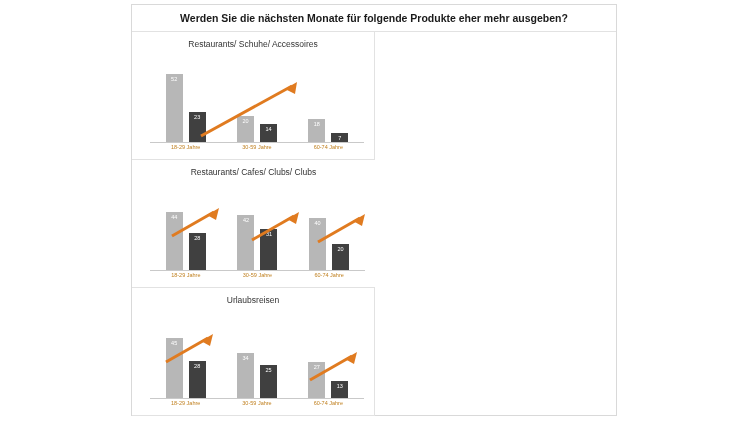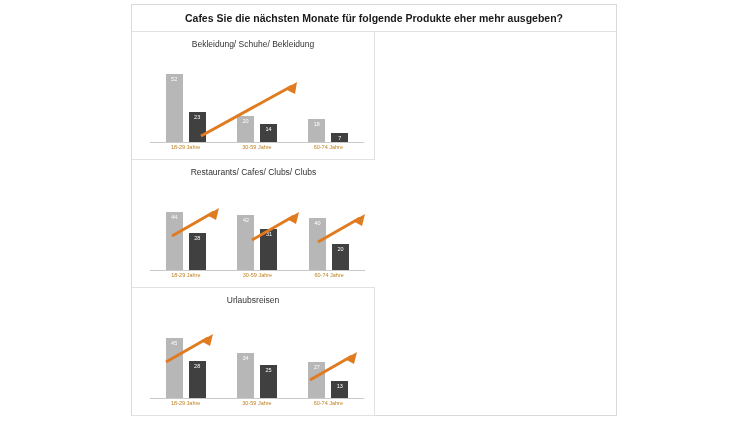--- a/index.html
+++ b/index.html
@@ -21,26 +21,26 @@
   .axis{position:absolute;left:18px;right:10px;top:110px;border-top:1px solid #c9c9c9;}
   .xlabels{position:absolute;left:18px;right:10px;top:112px;display:flex;justify-content:space-around;}
   .xlabels span{width:31%;text-align:center;font-size:5.5px;color:#c08020;}
   .arrow{position:absolute;pointer-events:none;}
 </style>
 </head>
 <body>
 
 <div class="sheet">
 
-  <div class="main-title">Cafes Sie die nächsten Monate für folgende Produkte eher mehr ausgeben?</div>
+  <div class="main-title">Werden Sie die nächsten Monate für folgende Produkte eher mehr ausgeben?</div>
 
   <div class="grid">
 
     <div class="panel w">
-      <div class="p-title">Bekleidung/ Schuhe/ Bekleidung</div>
+      <div class="p-title">Restaurants/ Schuhe/ Accessoires</div>
       <div class="plot">
         <div class="groups">
           <div class="grp">
               <div class="bar light" style="height:68px">
                 <span class="v">52</span>
               </div>
               <div class="bar dark" style="height:30px">
                 <span class="v">23</span>
               </div>
             </div>

